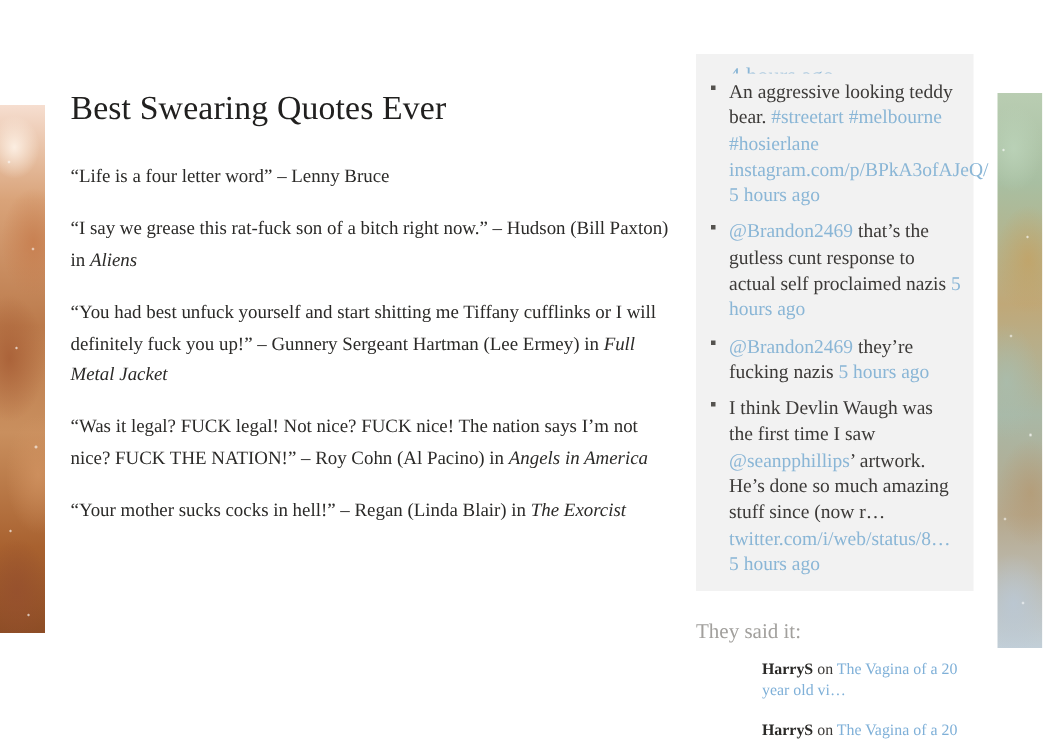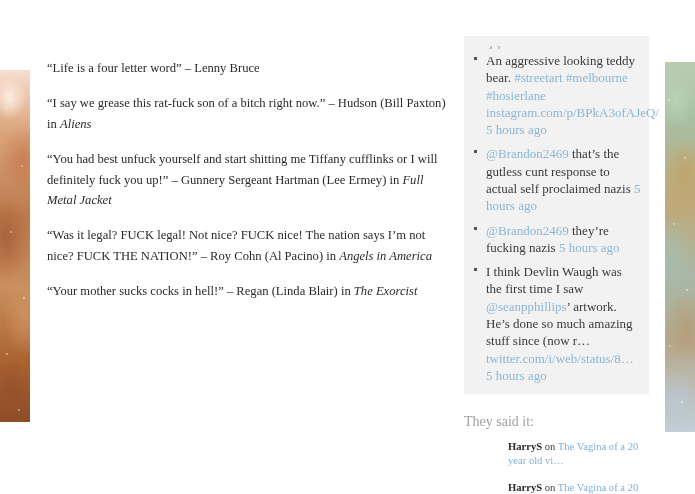--- a/index.html
+++ b/index.html
@@ -168,20 +168,21 @@
 </div>
 <div class="bg-edge right">
   <div class="tex"></div>
   <div class="stars"></div>
 </div>
 
 <div class="sheet">
   <div class="layout">
 
     <article class="article">
+      <h1 class="post-title">Best Swearing Quotes Ever</h1>
 
       <div class="post-body">
         <p>“Life is a four letter word” – Lenny Bruce</p>
 
 
         <p><span>“I say we grease this rat-fuck son of a bitch right now.” – Hudson (Bill Paxton) in </span><em>Aliens</em></p>
 
         <p><span>“You had best unfuck yourself and start shitting me Tiffany cufflinks or I will definitely fuck you up!” – Gunnery Sergeant Hartman (Lee Ermey) in </span><em>Full Metal Jacket</em></p>
 
         <p><span>“Was it legal? FUCK legal! Not nice? FUCK nice! The nation says I’m not nice? FUCK THE NATION!” – Roy Cohn (Al Pacino) in </span><em>Angels in America</em></p>

